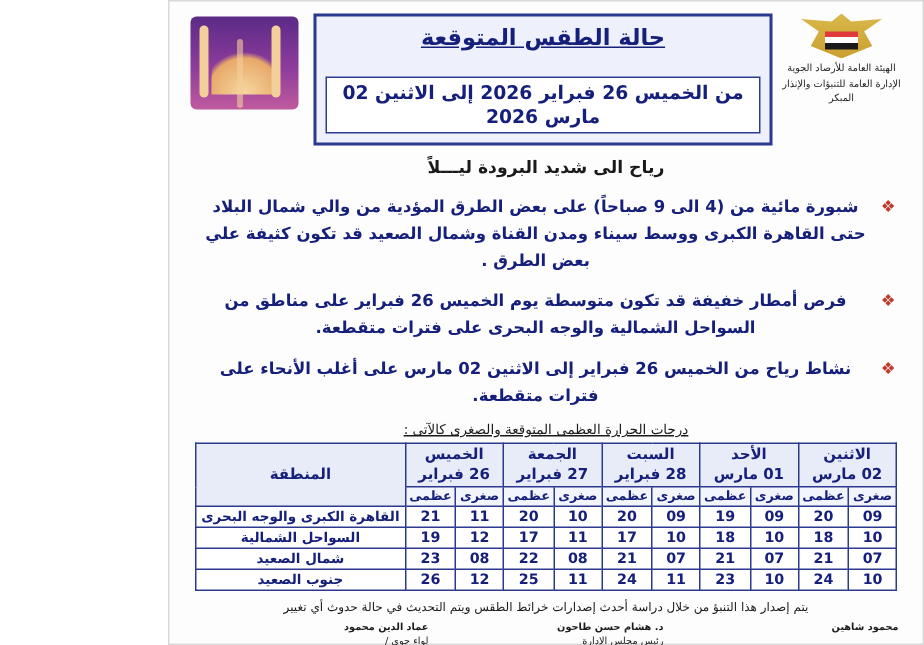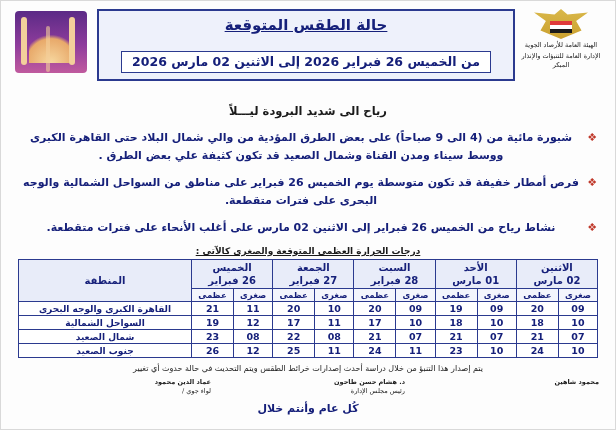--- a/index.html
+++ b/index.html
@@ -4,21 +4,21 @@
 <style>
   html,body{margin:0;padding:0;}
   body{
     width:616px;height:430px;
     background:#ffffff;
     font-family:"DejaVu Sans","Liberation Sans",sans-serif;
     overflow:hidden;
   }
   .page{
     position:relative;
-    width:616px;height:430px;
+    width:504px;height:430px;
     box-sizing:border-box;
     border:1px solid #d9d9d9;
     background:#fdfdfd;
   }
   
   .header{
     position:relative;
     height:74px;
   }
   .logo-left{
@@ -105,21 +105,21 @@
   .bullets li .star{
     color:#c0392b;
     position:absolute;right:0;top:0;
     font-size:11px;
   }
   .blue{color:#16207a;}
   
   .table-caption{
     text-align:center;
     font-size:9px;
-    font-weight:bold;
+    font-weight:normal;
     color:#1a1a1a;
     margin:4px 0 3px;
     text-decoration:underline;
   }
   table.wx{
     width:calc(100% - 34px);
     margin:0 17px;
     border-collapse:collapse;
     font-size:9.5px;
     color:#16207a;

